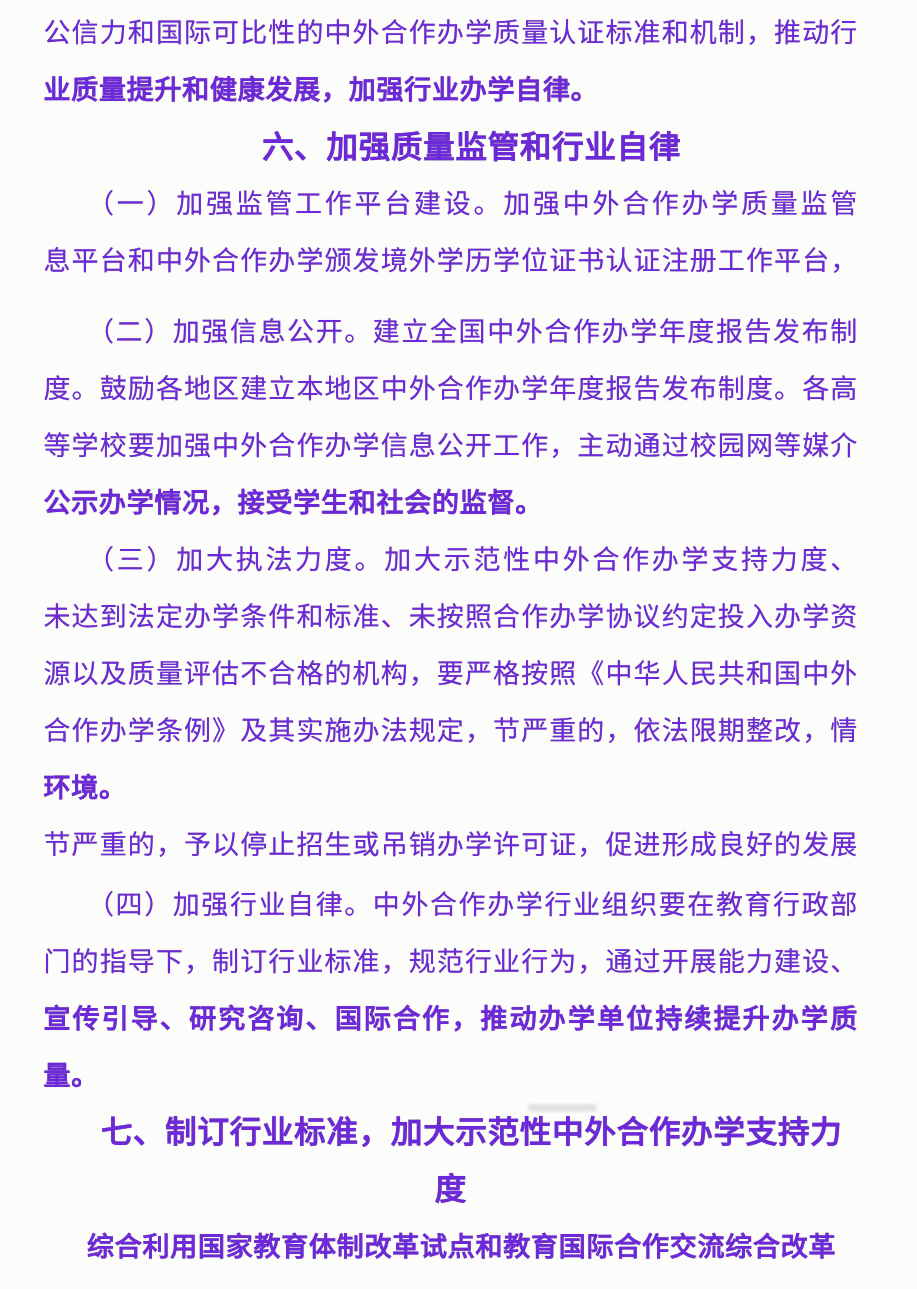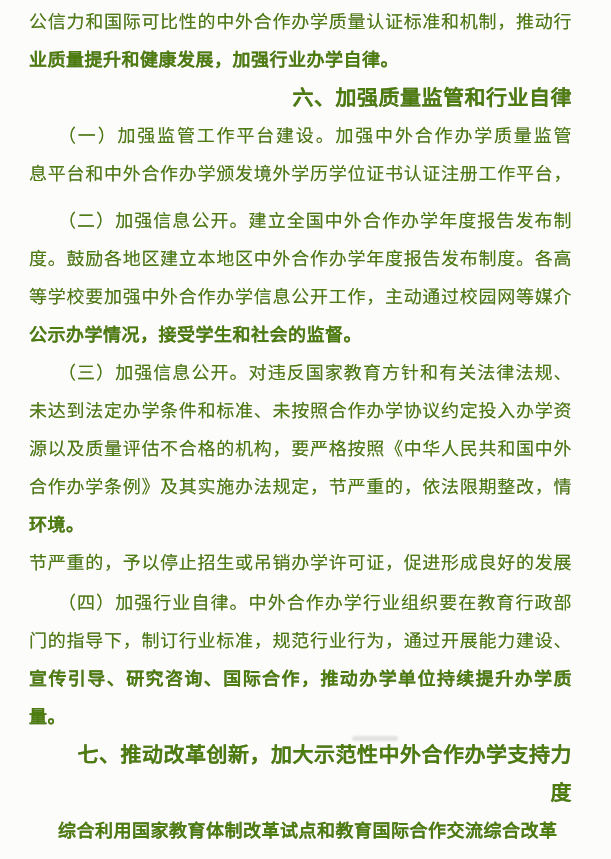--- a/index.html
+++ b/index.html
@@ -6,42 +6,42 @@
   body {
     width: 611px; height: 859px;
     background: #fcfcfa;
     font-family: "Liberation Serif", "DejaVu Serif", serif;
     overflow: hidden;
   }
   .page {
     position: relative;
     width: 611px; height: 859px;
     background: #fcfcfa;
-    color: #4d7c0f;
+    color: #6d28d9;
     overflow: hidden;
   }
   .content { padding: 3px 39px 0 29px; }
   .line {
     font-size: 18px;
     line-height: 38px;
     letter-spacing: 0.5px;
     text-align: justify;
     text-align-last: justify;
     text-shadow: 0 0 0.5px rgba(40,40,40,0.45);
   }
   .line.end { text-align-last: left; font-weight: bold; }
   .line.first { text-indent: 29px; }
   .heading {
     font-family: "DejaVu Sans", "Liberation Sans", sans-serif;
     font-weight: bold;
     font-size: 21px;
     line-height: 38px;
     text-indent: 28px;
     letter-spacing: 0.5px;
-    text-align: right;
+    text-align: center;
     text-shadow: 0 0 0.5px rgba(20,20,20,0.5);
   }
   .gap9 { margin-top: 9px; }
   .gap2 { margin-top: 2px; }
   .smudge {
     position: absolute;
     left: 352px; top: 736px;
     width: 46px; height: 5px;
     background: rgba(130,130,130,0.22);
     border-radius: 3px;
@@ -60,31 +60,31 @@
     <div class="heading">六、加强质量监管和行业自律</div>
 
     <div class="line first">（一）加强监管工作平台建设。加强中外合作办学质量监管</div>
     <div class="line">息平台和中外合作办学颁发境外学历学位证书认证注册工作平台，</div>
 
     <div class="line first gap9">（二）加强信息公开。建立全国中外合作办学年度报告发布制</div>
     <div class="line">度。鼓励各地区建立本地区中外合作办学年度报告发布制度。各高</div>
     <div class="line">等学校要加强中外合作办学信息公开工作，主动通过校园网等媒介</div>
     <div class="line end">公示办学情况，接受学生和社会的监督。</div>
 
-    <div class="line first">（三）加强信息公开。对违反国家教育方针和有关法律法规、</div>
+    <div class="line first">（三）加大执法力度。加大示范性中外合作办学支持力度、</div>
     <div class="line">未达到法定办学条件和标准、未按照合作办学协议约定投入办学资</div>
     <div class="line">源以及质量评估不合格的机构，要严格按照《中华人民共和国中外</div>
     <div class="line">合作办学条例》及其实施办法规定，节严重的，依法限期整改，情</div>
     <div class="line end">环境。</div>
     <div class="line">节严重的，予以停止招生或吊销办学许可证，促进形成良好的发展</div>
 
     <div class="line first gap2">（四）加强行业自律。中外合作办学行业组织要在教育行政部</div>
     <div class="line">门的指导下，制订行业标准，规范行业行为，通过开展能力建设、</div>
     <div class="line end">宣传引导、研究咨询、国际合作，推动办学单位持续提升办学质量。</div>
 
-    <div class="heading">七、推动改革创新，加大示范性中外合作办学支持力度</div>
+    <div class="heading">七、制订行业标准，加大示范性中外合作办学支持力度</div>
 
     <div class="line first end">综合利用国家教育体制改革试点和教育国际合作交流综合改革</div>
 
   </div>
 
   <div class="smudge"></div>
 </div>
 
 </body></html>

